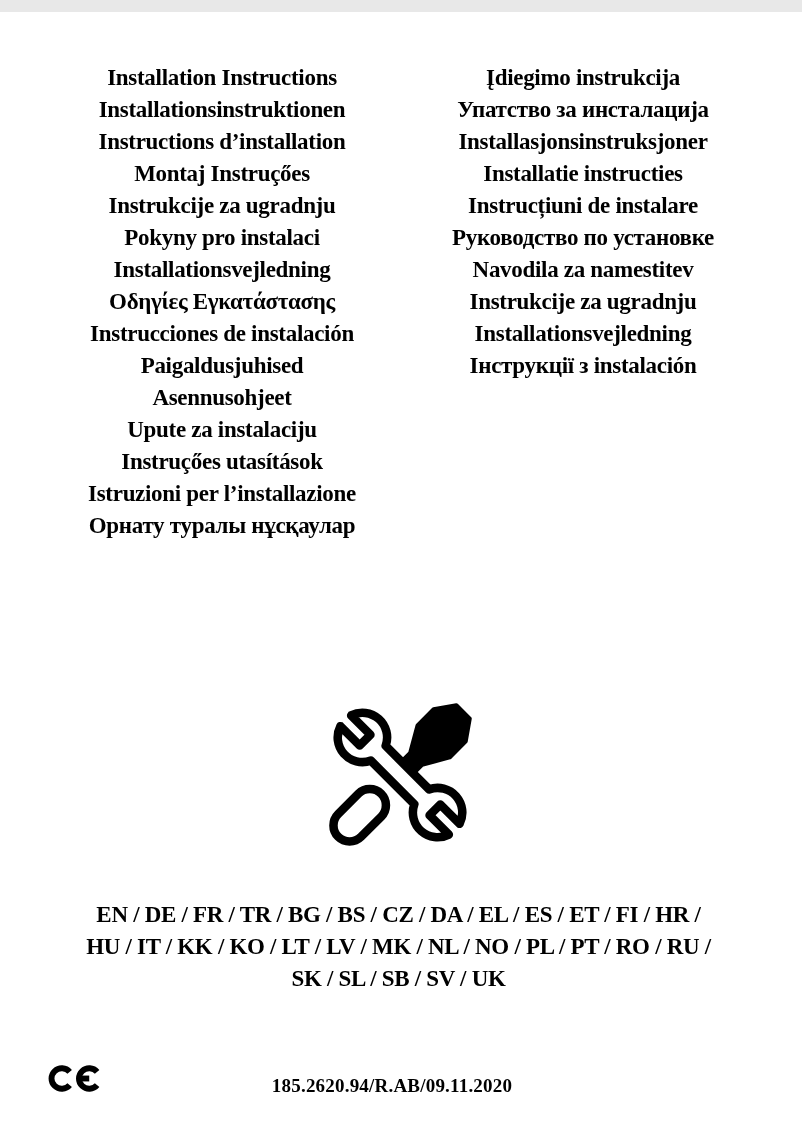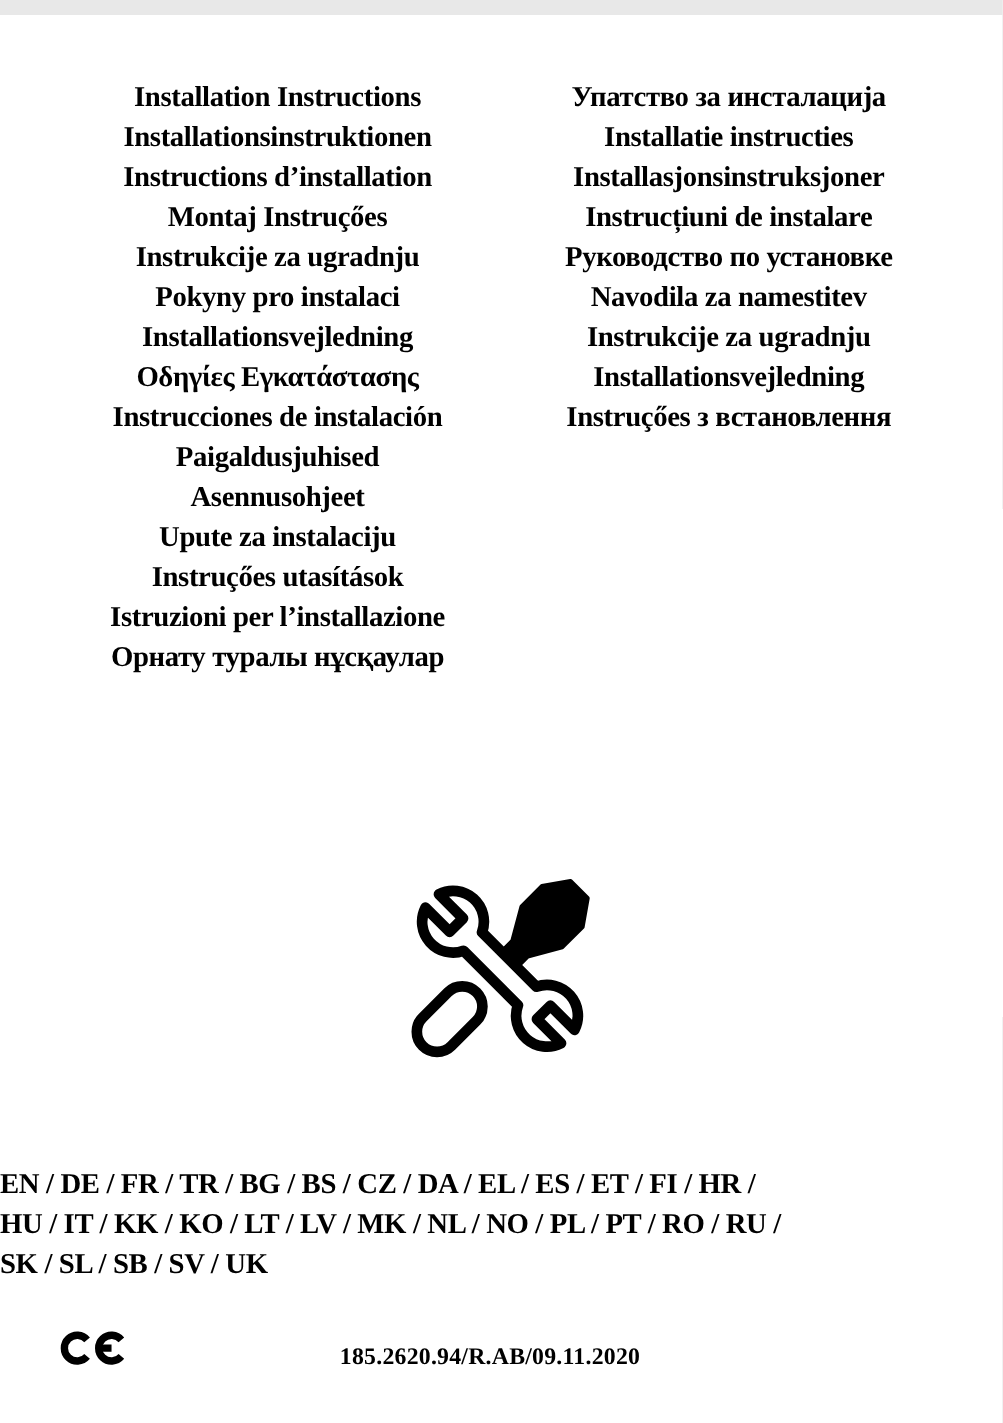--- a/index.html
+++ b/index.html
@@ -22,21 +22,22 @@
   .title-col.right { width:358px; }
   .title-line {
     font-size:23px; line-height:32px;
     letter-spacing:-0.3px; white-space:nowrap;
   }
   .tools-icon {
     position:absolute; left:305px; top:668px;
     width:190px; height:190px;
   }
   .lang-codes {
-    position:absolute; top:919px; left:0; width:797px;
+    position:absolute; top:887px; left:0; width:797px;
+    text-align:center;
   }
   .lang-line { font-size:23px; line-height:32px; letter-spacing:-0.3px; white-space:nowrap; }
   .ce-mark {
     position:absolute; left:44px; top:1042px;
     width:64px; height:49px;
   }
   .doc-code {
     position:absolute; top:1063px; left:0; width:802px;
     text-align:center; font-size:19px; letter-spacing:0.2px;
     transform:translateX(-9px);
@@ -59,29 +60,30 @@
       <div class="title-line">Οδηγίες Εγκατάστασης</div>
       <div class="title-line">Instrucciones de instalación</div>
       <div class="title-line">Paigaldusjuhised</div>
       <div class="title-line">Asennusohjeet</div>
       <div class="title-line">Upute za instalaciju</div>
       <div class="title-line">Instruçőes utasítások</div>
       <div class="title-line">Istruzioni per l’installazione</div>
       <div class="title-line">Орнату туралы нұсқаулар</div>
     </div>
     <div class="title-col right">
+      <div class="title-line">Įdiegimo instrukcija</div>
       <div class="title-line">Упатство за инсталација</div>
+      <div class="title-line">Installasjonsinstruksjoner</div>
       <div class="title-line">Installatie instructies</div>
-      <div class="title-line">Installasjonsinstruksjoner</div>
       <div class="title-line">Instrucțiuni de instalare</div>
       <div class="title-line">Руководство по установке</div>
       <div class="title-line">Navodila za namestitev</div>
       <div class="title-line">Instrukcije za ugradnju</div>
       <div class="title-line">Installationsvejledning</div>
-      <div class="title-line">Instruçőes з встановлення</div>
+      <div class="title-line">Інструкції з instalación</div>
     </div>
   </div>
 
   <div class="tools-icon">
     <svg width="190" height="190" viewBox="0 0 200 200" xmlns="http://www.w3.org/2000/svg">
 
       <g transform="rotate(45 100 100)">
         <polygon points="90,6 110,6 124,26 124,50 109,76 109,112 91,112 91,76 76,50 76,26" fill="#000" stroke="#000" stroke-width="4" stroke-linejoin="round"></polygon>
         <rect x="83" y="128" width="34" height="64" rx="17" ry="17" fill="#fff" stroke="#000" stroke-width="9"></rect>
       </g>

